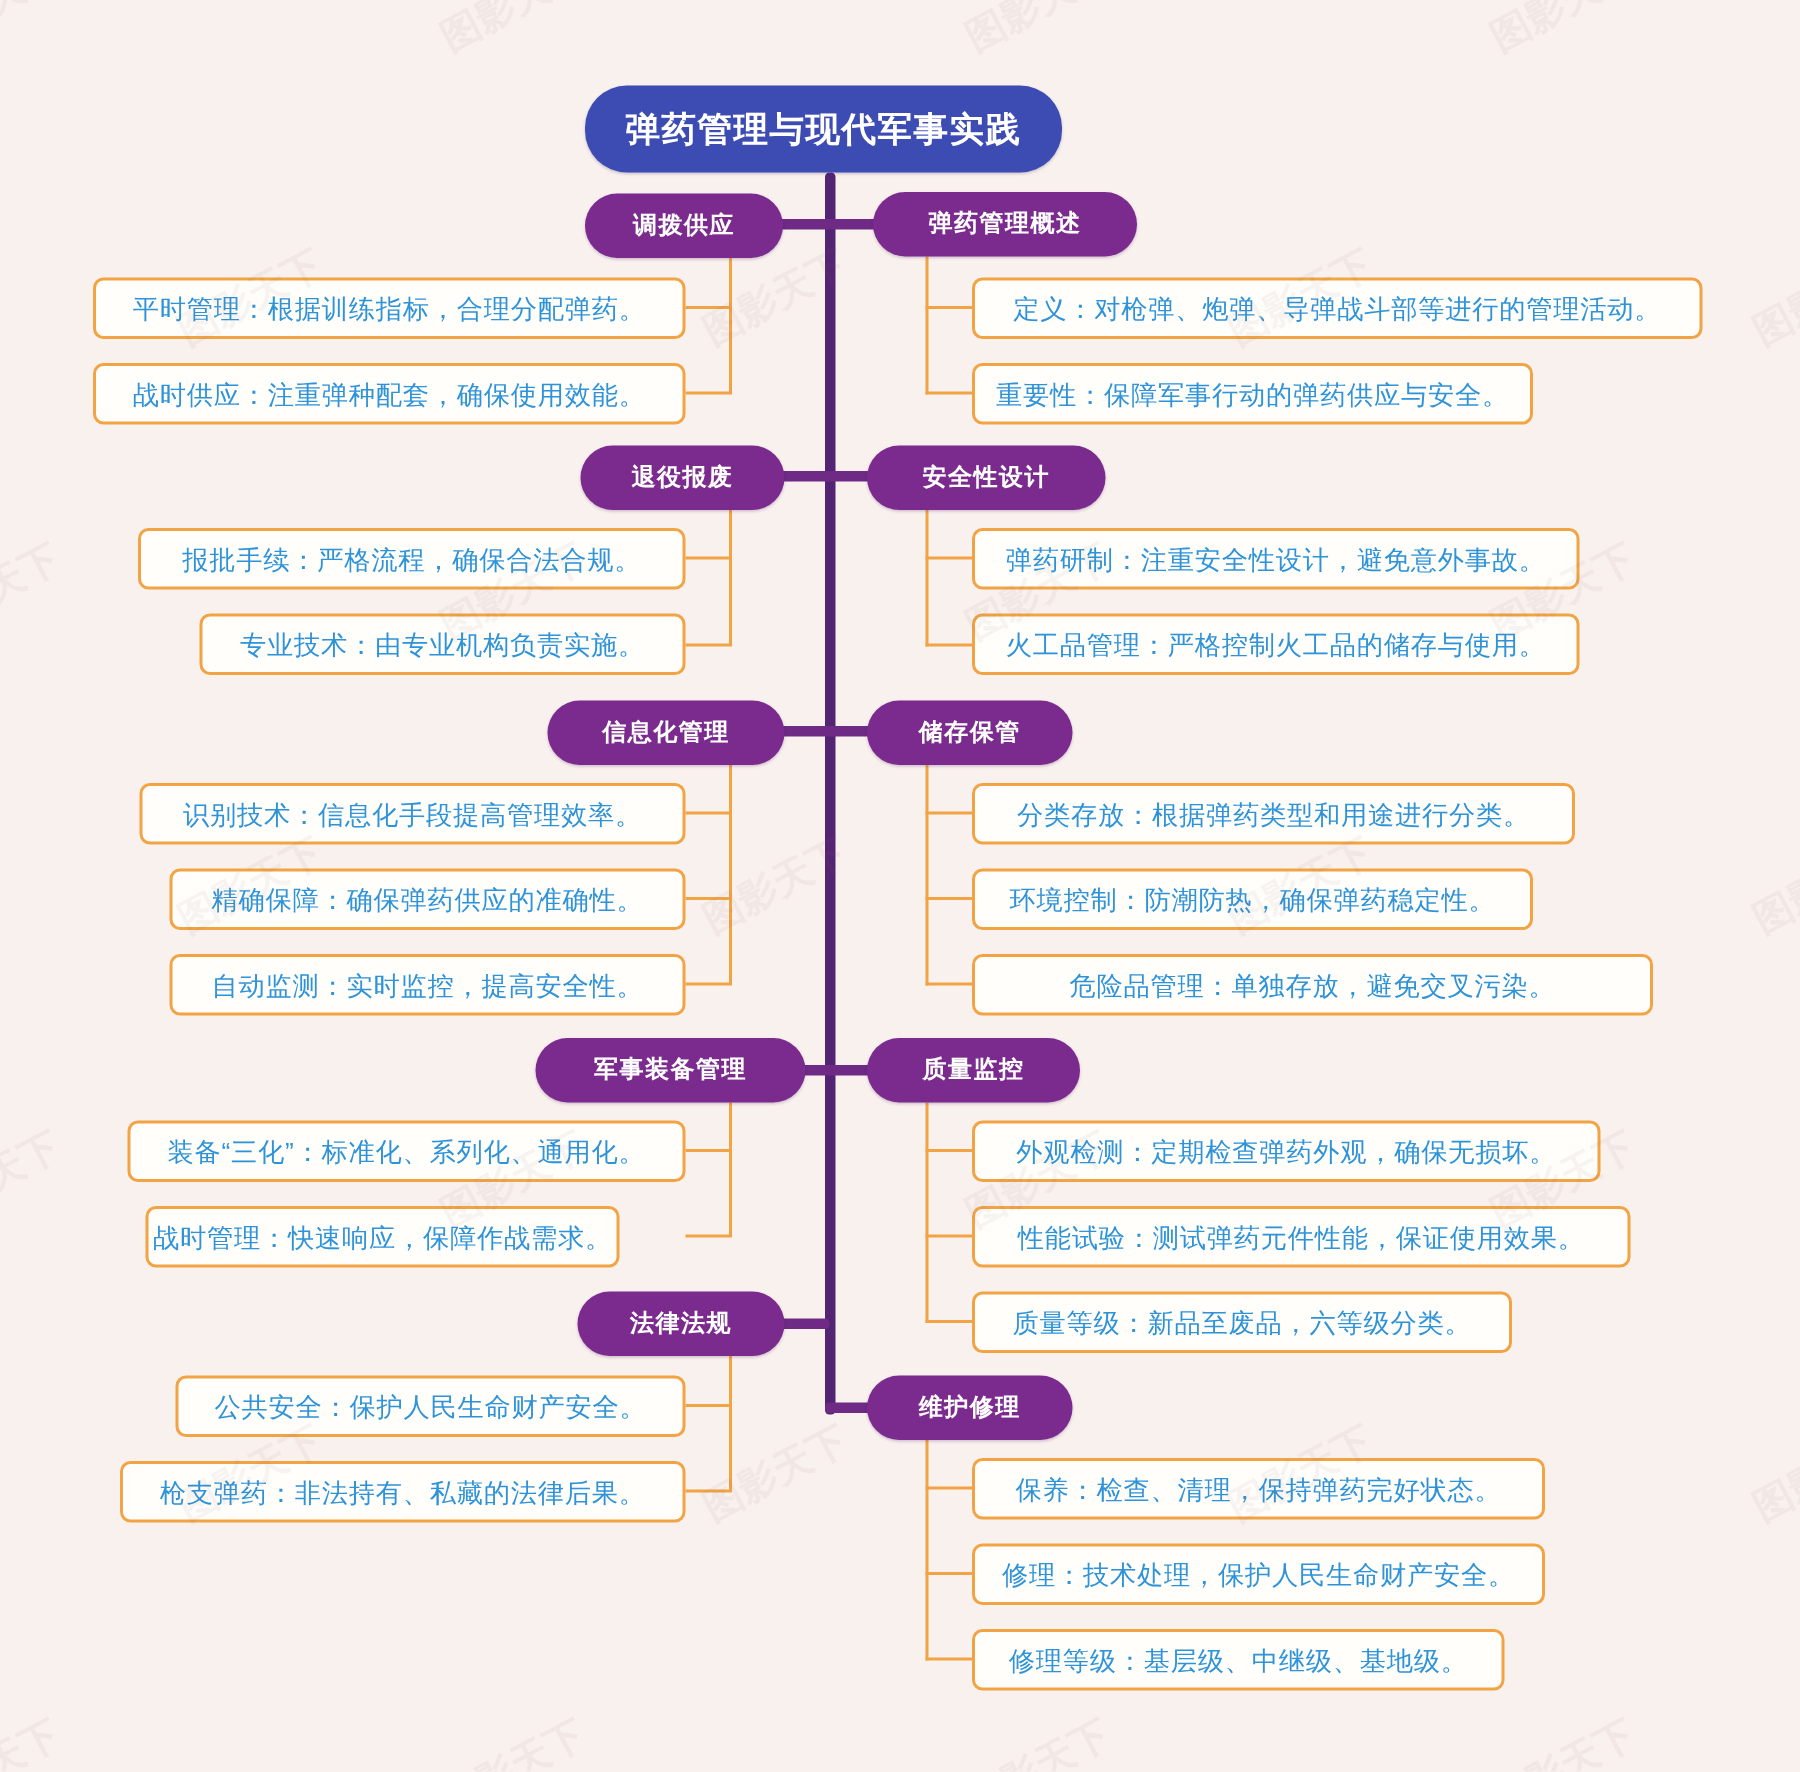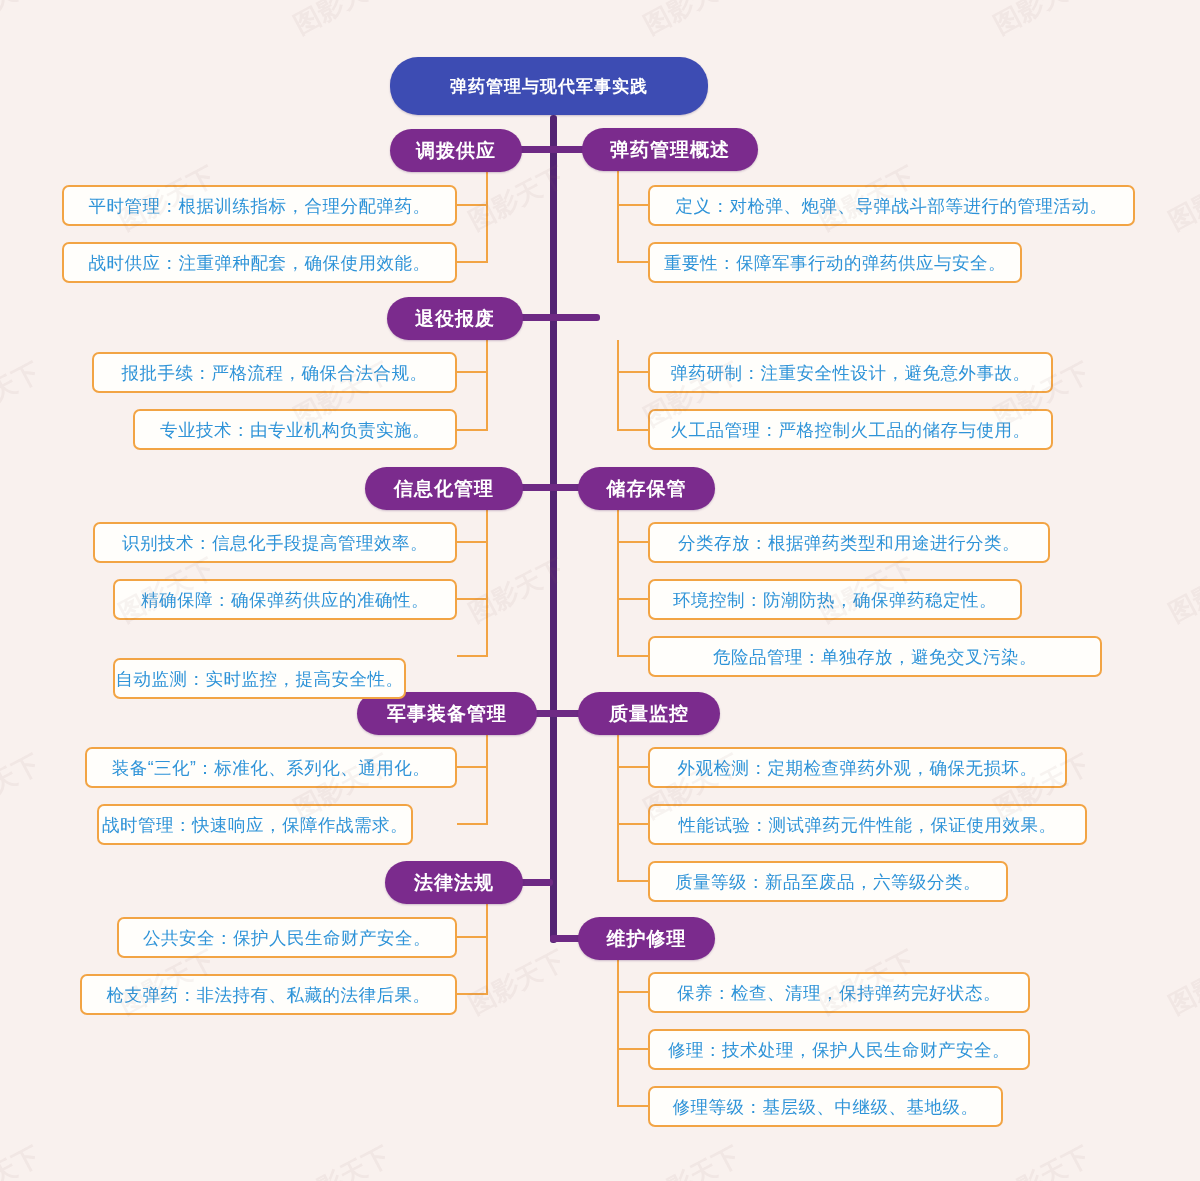--- a/index.html
+++ b/index.html
@@ -21,28 +21,28 @@
   .pbar{
     position:absolute;height:7px;background:#6e2a84;border-radius:3px;
   }
   
   .odrop{position:absolute;width:2px;background:#f2a444;}
   .ostub{position:absolute;height:2px;background:#f2a444;}
   
   .root{
     position:absolute;left:390px;top:57px;width:318px;height:58px;
     background:#3d4cb3;border-radius:28px;
-    color:#fff;font-size:17px;font-weight:bold;letter-spacing:1px;
+    color:#fff;font-size:23px;font-weight:bold;letter-spacing:1px;
     display:flex;align-items:center;justify-content:center;
     box-shadow:0 1px 2px rgba(60,40,100,.25);
   }
   
   .pill{
     position:absolute;height:43px;background:#7b2b8d;border-radius:22px;
-    color:#fff;font-size:19px;font-weight:bold;letter-spacing:1px;
+    color:#fff;font-size:16px;font-weight:bold;letter-spacing:1px;
     display:flex;align-items:center;justify-content:center;
     box-shadow:0 1px 2px rgba(80,30,100,.25);
   }
   
   .leaf{
     position:absolute;height:41px;box-sizing:border-box;
     background:#fffefb;border:2px solid #f2a444;border-radius:7px;
     color:#2e93d8;font-size:17.5px;letter-spacing:.5px;
     display:flex;align-items:center;justify-content:center;
     white-space:nowrap;
@@ -102,40 +102,41 @@
   <div class="ostub" style="left:617px;top:880px;width:31px;"></div>
   <div class="ostub" style="left:617px;top:991px;width:31px;"></div>
   <div class="ostub" style="left:617px;top:1048px;width:31px;"></div>
   <div class="ostub" style="left:617px;top:1105px;width:31px;"></div>
 
   <div class="root">弹药管理与现代军事实践</div>
 
   <div class="pill" style="left:390px;top:129px;width:132px;">调拨供应</div>
   <div class="pill" style="left:582px;top:128px;width:176px;">弹药管理概述</div>
   <div class="pill" style="left:387px;top:297px;width:136px;">退役报废</div>
+  <div class="pill" style="left:578px;top:297px;width:159px;">安全性设计</div>
   <div class="pill" style="left:365px;top:467px;width:158px;">信息化管理</div>
   <div class="pill" style="left:578px;top:467px;width:137px;">储存保管</div>
   <div class="pill" style="left:357px;top:692px;width:180px;">军事装备管理</div>
   <div class="pill" style="left:578px;top:692px;width:142px;">质量监控</div>
   <div class="pill" style="left:385px;top:861px;width:138px;">法律法规</div>
   <div class="pill" style="left:578px;top:917px;width:137px;">维护修理</div>
 
   <div class="leaf" style="left:62px;top:185px;width:395px;">平时管理：根据训练指标，合理分配弹药。</div>
   <div class="leaf" style="left:62px;top:242px;width:395px;">战时供应：注重弹种配套，确保使用效能。</div>
   <div class="leaf" style="left:648px;top:185px;width:487px;">定义：对枪弹、炮弹、导弹战斗部等进行的管理活动。</div>
   <div class="leaf" style="left:648px;top:242px;width:374px;">重要性：保障军事行动的弹药供应与安全。</div>
 
   <div class="leaf" style="left:92px;top:352px;width:365px;">报批手续：严格流程，确保合法合规。</div>
   <div class="leaf" style="left:133px;top:409px;width:324px;">专业技术：由专业机构负责实施。</div>
   <div class="leaf" style="left:648px;top:352px;width:405px;">弹药研制：注重安全性设计，避免意外事故。</div>
   <div class="leaf" style="left:648px;top:409px;width:405px;">火工品管理：严格控制火工品的储存与使用。</div>
 
   <div class="leaf" style="left:93px;top:522px;width:364px;">识别技术：信息化手段提高管理效率。</div>
   <div class="leaf" style="left:113px;top:579px;width:344px;">精确保障：确保弹药供应的准确性。</div>
-  <div class="leaf" style="left:113px;top:636px;width:293px;margin-top:22px;">自动监测：实时监控，提高安全性。</div>
+  <div class="leaf" style="left:113px;top:636px;width:344px;">自动监测：实时监控，提高安全性。</div>
   <div class="leaf" style="left:648px;top:522px;width:402px;">分类存放：根据弹药类型和用途进行分类。</div>
   <div class="leaf" style="left:648px;top:579px;width:374px;">环境控制：防潮防热，确保弹药稳定性。</div>
   <div class="leaf" style="left:648px;top:636px;width:454px;">危险品管理：单独存放，避免交叉污染。</div>
 
   <div class="leaf" style="left:85px;top:747px;width:372px;">装备“三化”：标准化、系列化、通用化。</div>
   <div class="leaf" style="left:97px;top:804px;width:316px;">战时管理：快速响应，保障作战需求。</div>
   <div class="leaf" style="left:648px;top:747px;width:419px;">外观检测：定期检查弹药外观，确保无损坏。</div>
   <div class="leaf" style="left:648px;top:804px;width:439px;">性能试验：测试弹药元件性能，保证使用效果。</div>
   <div class="leaf" style="left:648px;top:861px;width:360px;">质量等级：新品至废品，六等级分类。</div>
 

